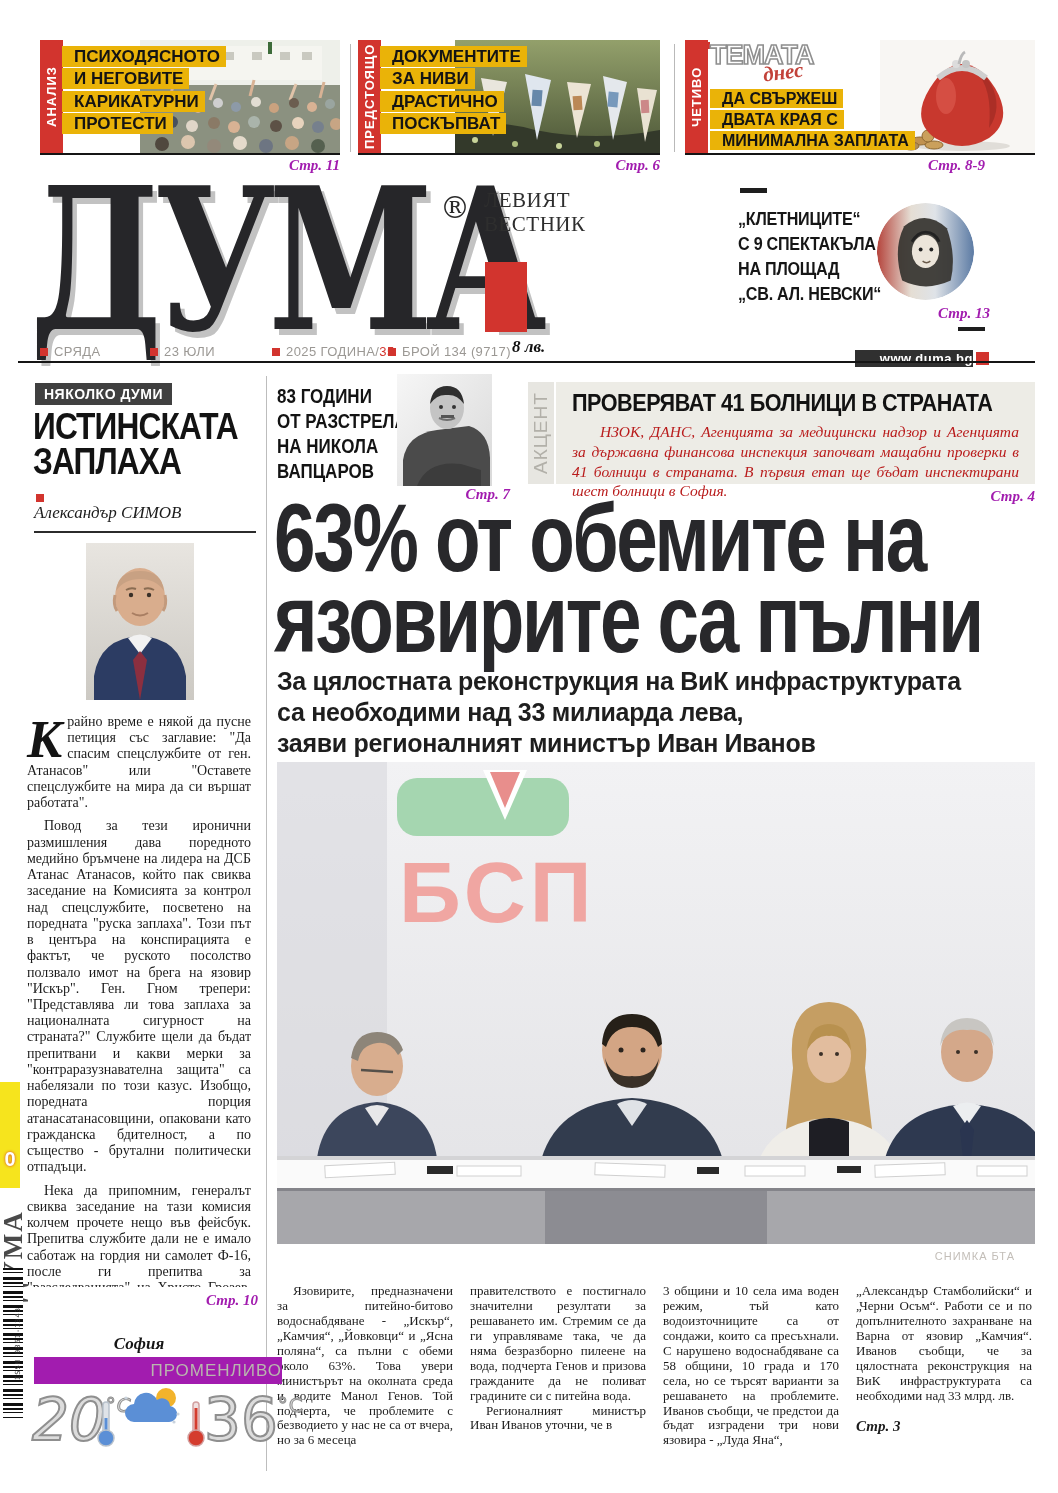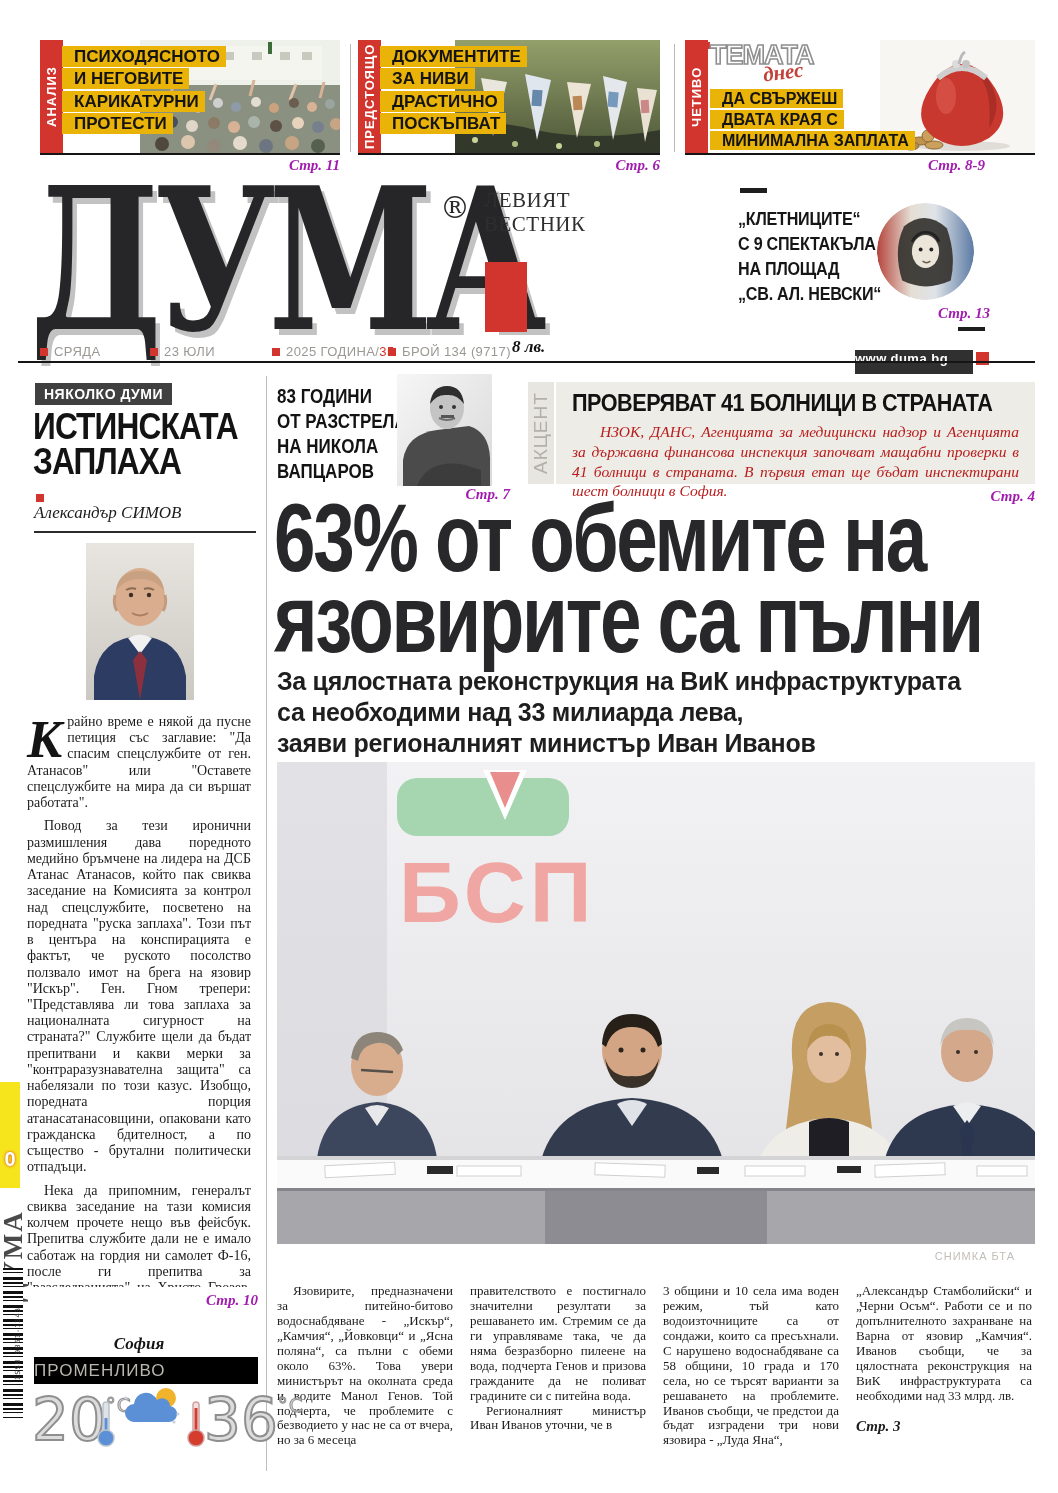--- a/index.html
+++ b/index.html
@@ -37,22 +37,22 @@
   .promo-title{position:absolute;left:738px;top:206px;font:700 19px/25px "Liberation Sans",sans-serif;
     color:#161616;white-space:pre;transform:scaleX(0.85);transform-origin:left top;letter-spacing:-0.3px;}
   .promo-circle{position:absolute;left:877px;top:203px;width:97px;height:97px;border-radius:50%;overflow:hidden;}
   .promo-ref{position:absolute;left:920px;top:305px;width:70px;}
   .promo-dash2{position:absolute;left:958px;top:327px;width:27px;height:4px;background:#1e1e1e;}
 
   .dateline{position:absolute;top:344px;font:400 13px "Liberation Sans",sans-serif;color:#9b9894;letter-spacing:0.4px;}
   .dateline .rsq{display:inline-block;width:8px;height:8px;background:#d2342e;margin-right:6px;}
   .dateline .hl{color:#d2342e;}
   .price{position:absolute;left:512px;top:337px;font:700 italic 17px "Liberation Serif",serif;color:#111;}
-  .site-bar{position:absolute;left:855px;top:350px;width:118px;height:24px;background:#303030;
-    color:#fff;font:700 13px/17px "Liberation Sans",sans-serif;text-align:left;letter-spacing:0.5px;}
+  .site-bar{position:absolute;left:855px;top:350px;width:118px;height:17px;background:#303030;
+    color:#fff;font:700 13px/17px "Liberation Sans",sans-serif;text-align:right;letter-spacing:0.5px;}
   .site-sq{position:absolute;left:976px;top:352px;width:13px;height:13px;background:#d2342e;}
   .main-rule{position:absolute;left:18px;top:361px;width:1017px;height:2px;background:#151515;}
   .col-divider{position:absolute;left:266px;top:376px;width:1px;height:1095px;background:#bdbdbd;}
 
   
   .op-tag{position:absolute;left:35px;top:383px;background:#404040;color:#fff;
     font:700 14px/20px "Liberation Sans",sans-serif;padding:1px 9px;letter-spacing:0.5px;}
   .op-title{position:absolute;left:33px;top:410px;font:700 36px/0.97 "Liberation Sans",sans-serif;
     color:#131313;white-space:pre;transform:scaleX(0.88);transform-origin:left top;letter-spacing:-1px;}
   .op-sq{position:absolute;left:36px;top:494px;width:8px;height:8px;background:#d2342e;}
@@ -95,22 +95,22 @@
     font:400 11px "Liberation Sans",sans-serif;color:#c3beb8;letter-spacing:1px;}
   .lead-col{position:absolute;top:1284px;width:176px;height:205px;overflow:hidden;
     font:400 13px/1.15 "Liberation Serif",serif;color:#1b1b1b;text-align:justify;}
   .lead-col p{margin:0;}
   .lead-col p.ind{text-indent:16px;}
   .lead-ref{text-align:left;margin-top:14px;font:700 italic 15px "Liberation Serif",serif;}
 
   
   .w-city{position:absolute;left:20px;top:1334px;width:238px;text-align:center;
     font:700 italic 17px "Liberation Serif",serif;color:#151515;}
-  .w-bar{position:absolute;left:34px;top:1357px;width:224px;height:27px;background:#000000;
-    font:400 17px/27px "Liberation Sans",sans-serif;color:#b9b6ae;text-align:left;letter-spacing:1px;}
+  .w-bar{position:absolute;left:34px;top:1357px;width:224px;height:27px;background:#a21caf;
+    font:400 17px/27px "Liberation Sans",sans-serif;color:#b9b6ae;text-align:right;letter-spacing:1px;padding-left:24px;}
   .w-temp{position:absolute;top:1391px;font:400 58px/1 "DejaVu Sans",sans-serif;
     color:#dcdcdc;-webkit-text-stroke:2px #8f8f8f;}
   .w-temp .deg{font-size:20px;vertical-align:28px;-webkit-text-stroke:1px #8f8f8f;letter-spacing:1px;}
   .w-icon{position:absolute;}
 
   
   .spine-yellow{position:absolute;left:0;top:1082px;width:20px;height:106px;background:#f6e41d;}
   .spine-zero{position:absolute;left:1px;top:1148px;width:18px;text-align:center;
     font:800 20px "Liberation Sans",sans-serif;color:#fff;text-shadow:0 0 3px #d2342e;}
   .spine-duma{position:absolute;left:-2px;top:1196px;width:24px;height:120px;
@@ -455,21 +455,21 @@
   <div class="lead-col" style="left:663px;">
     <p>3 общини и 10 села има воден режим, тъй като водоизточниците са от сондажи, които са пресъхнали. С нарушено водоснабдяване са 58 общини, 10 града и 170 села, но се търсят варианти за решаването на проблемите. Иванов съобщи, че предстои да бъдат изградени три нови язовира - „Луда Яна“,</p>
   </div>
   <div class="lead-col" style="left:856px;">
     <p>„Александър Стамболийски“ и „Черни Осъм“. Работи се и по допълнителното захранване на Варна от язовир „Камчия“. Иванов съобщи, че за цялостната реконструкция на ВиК инфраструктурата са необходими над 33 млрд. лв.</p>
     <div class="lead-ref">Стр. 3</div>
   </div>
 
   <div class="w-city">София</div>
   <div class="w-bar">ПРОМЕНЛИВО</div>
-  <div class="w-temp" style="left:32px;"><span>20</span><span class="deg">°C</span></div>
+  <div class="w-temp" style="left:32px;font-style:italic;"><span>20</span><span class="deg">°C</span></div>
   <div class="w-icon" style="left:96px;top:1400px;">
     <svg width="20" height="48" viewBox="0 0 20 48">
       <rect x="7" y="2" width="6" height="32" rx="3" fill="#dfe3e8" stroke="#b9c2cc" stroke-width="1.5"></rect>
       <rect x="8.5" y="18" width="3" height="16" fill="#5b8fd6"></rect>
       <circle cx="10" cy="38" r="8" fill="#5b8fd6" stroke="#b9c2cc" stroke-width="1.5"></circle>
     </svg>
   </div>
   <div class="w-icon" style="left:120px;top:1384px;">
     <svg width="64" height="46" viewBox="0 0 64 46">
       <circle cx="46" cy="14" r="10" fill="#f2b32c"></circle>

